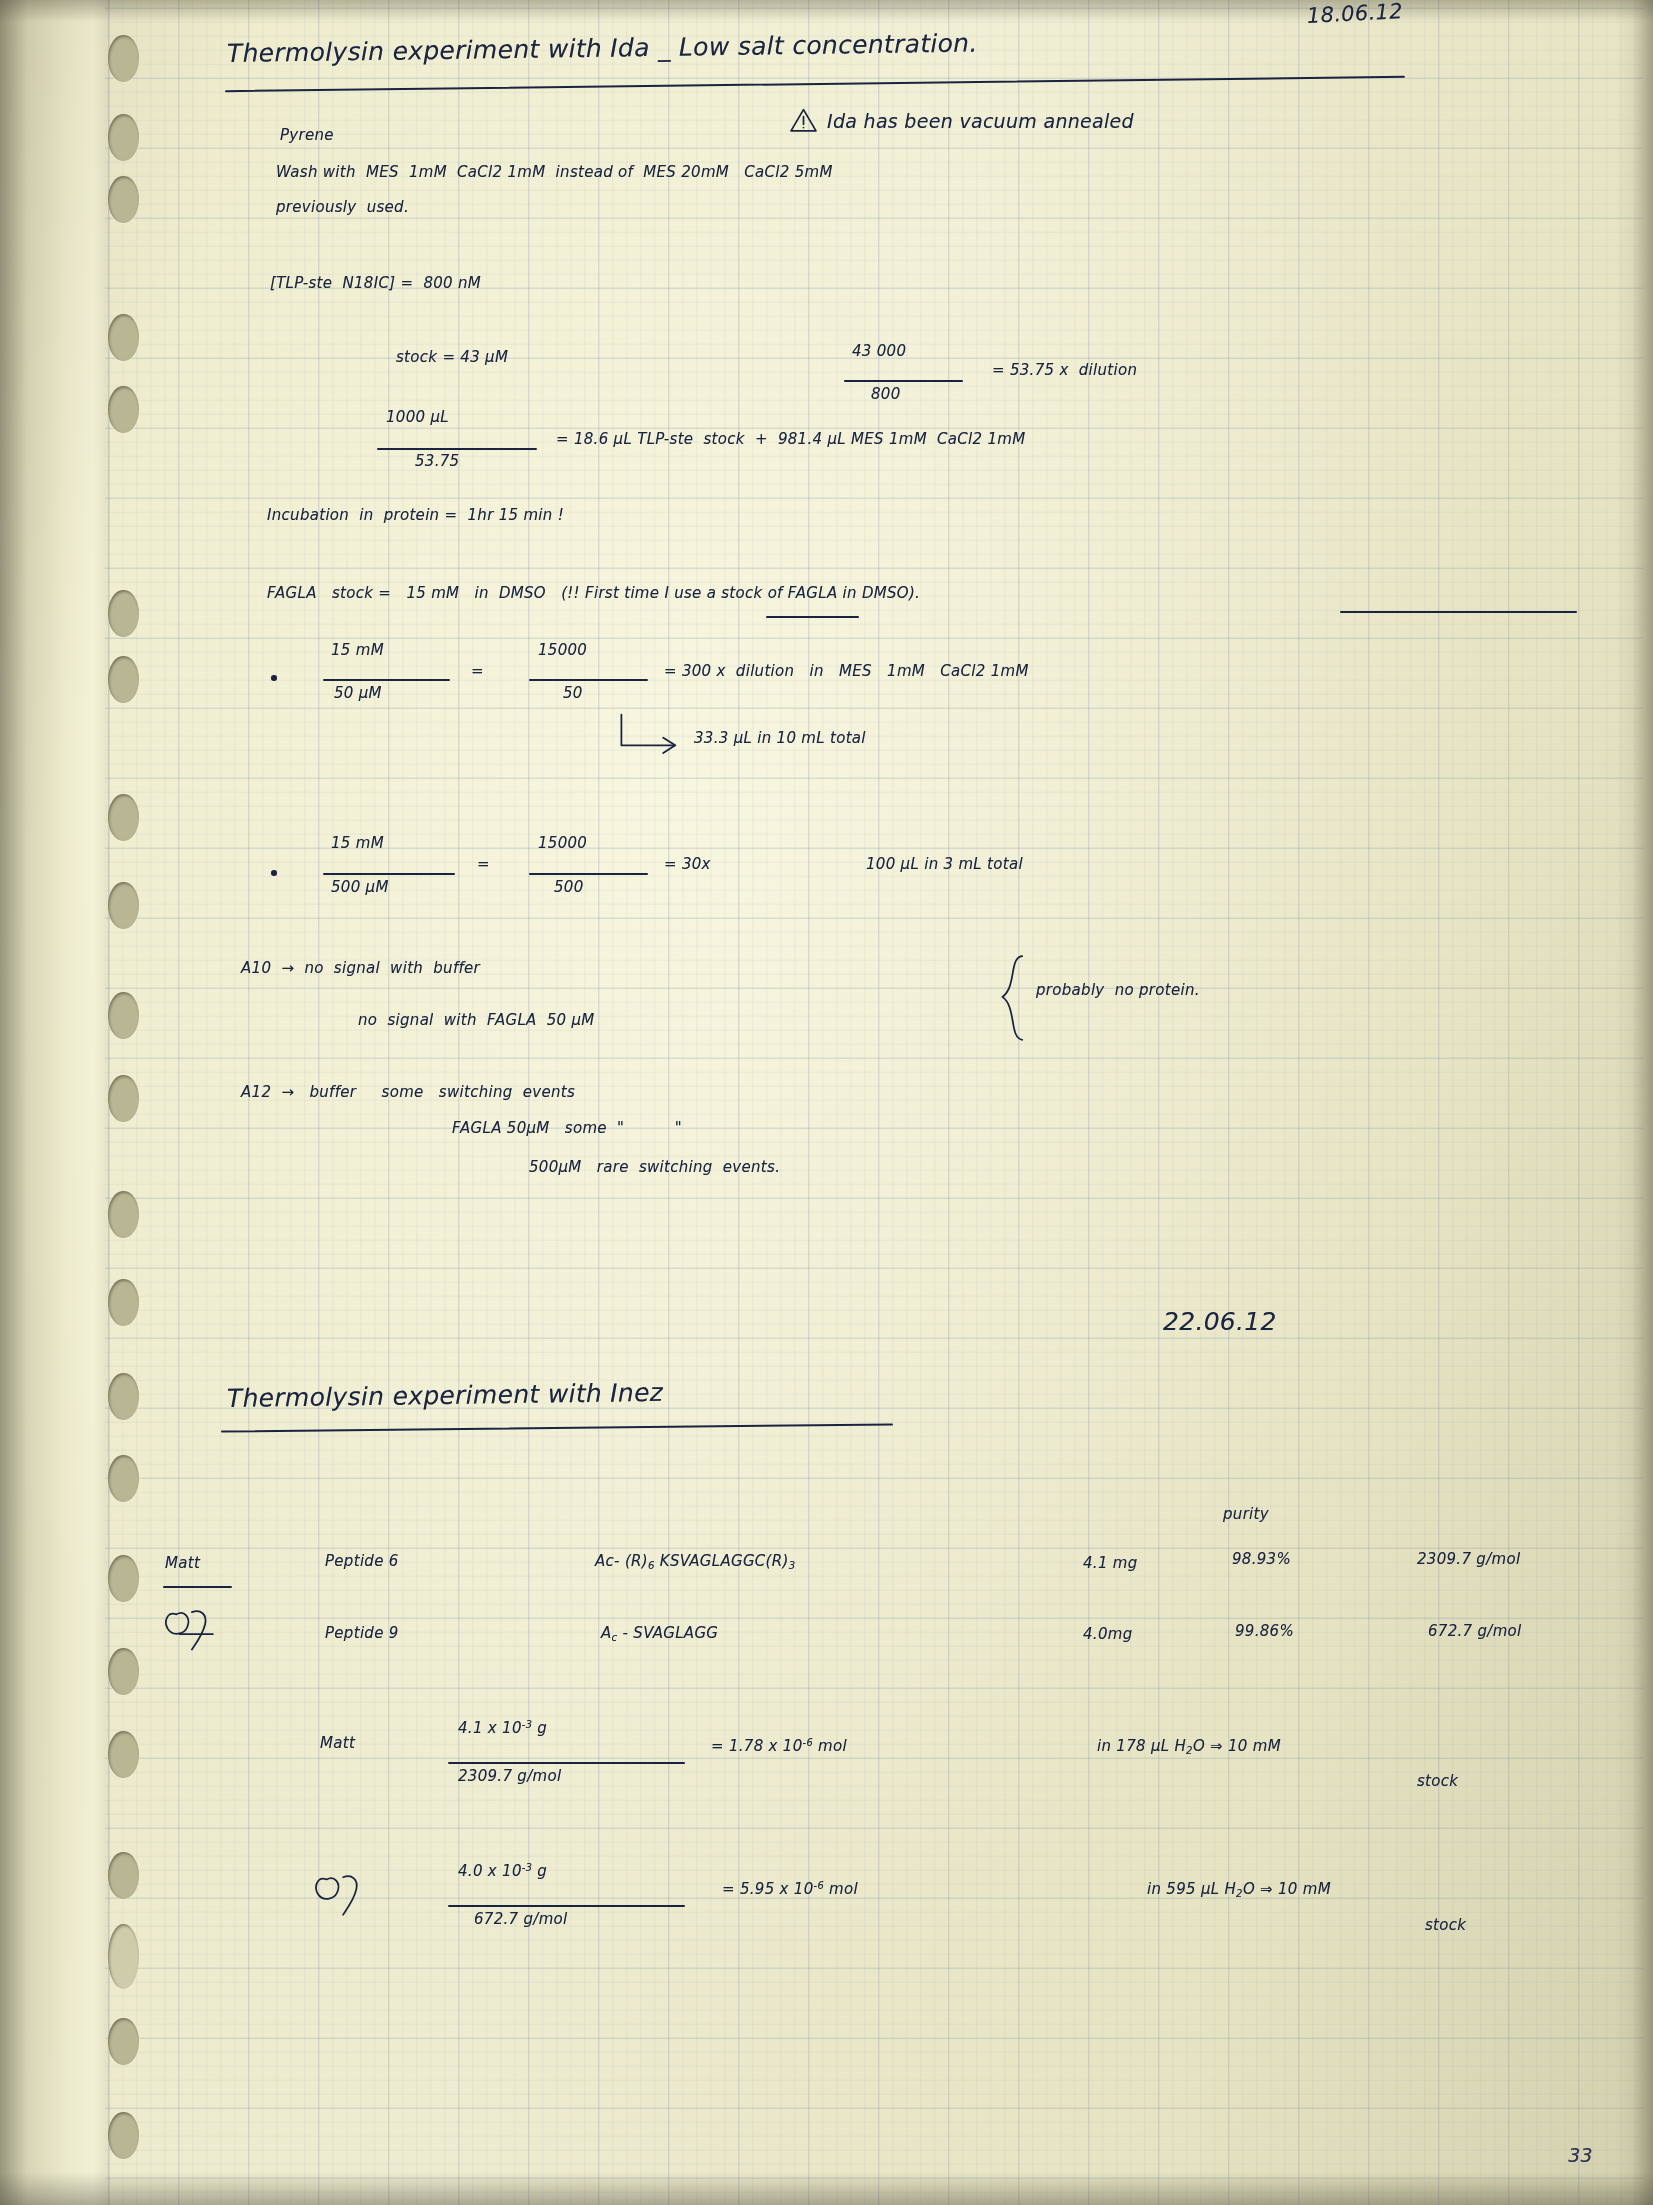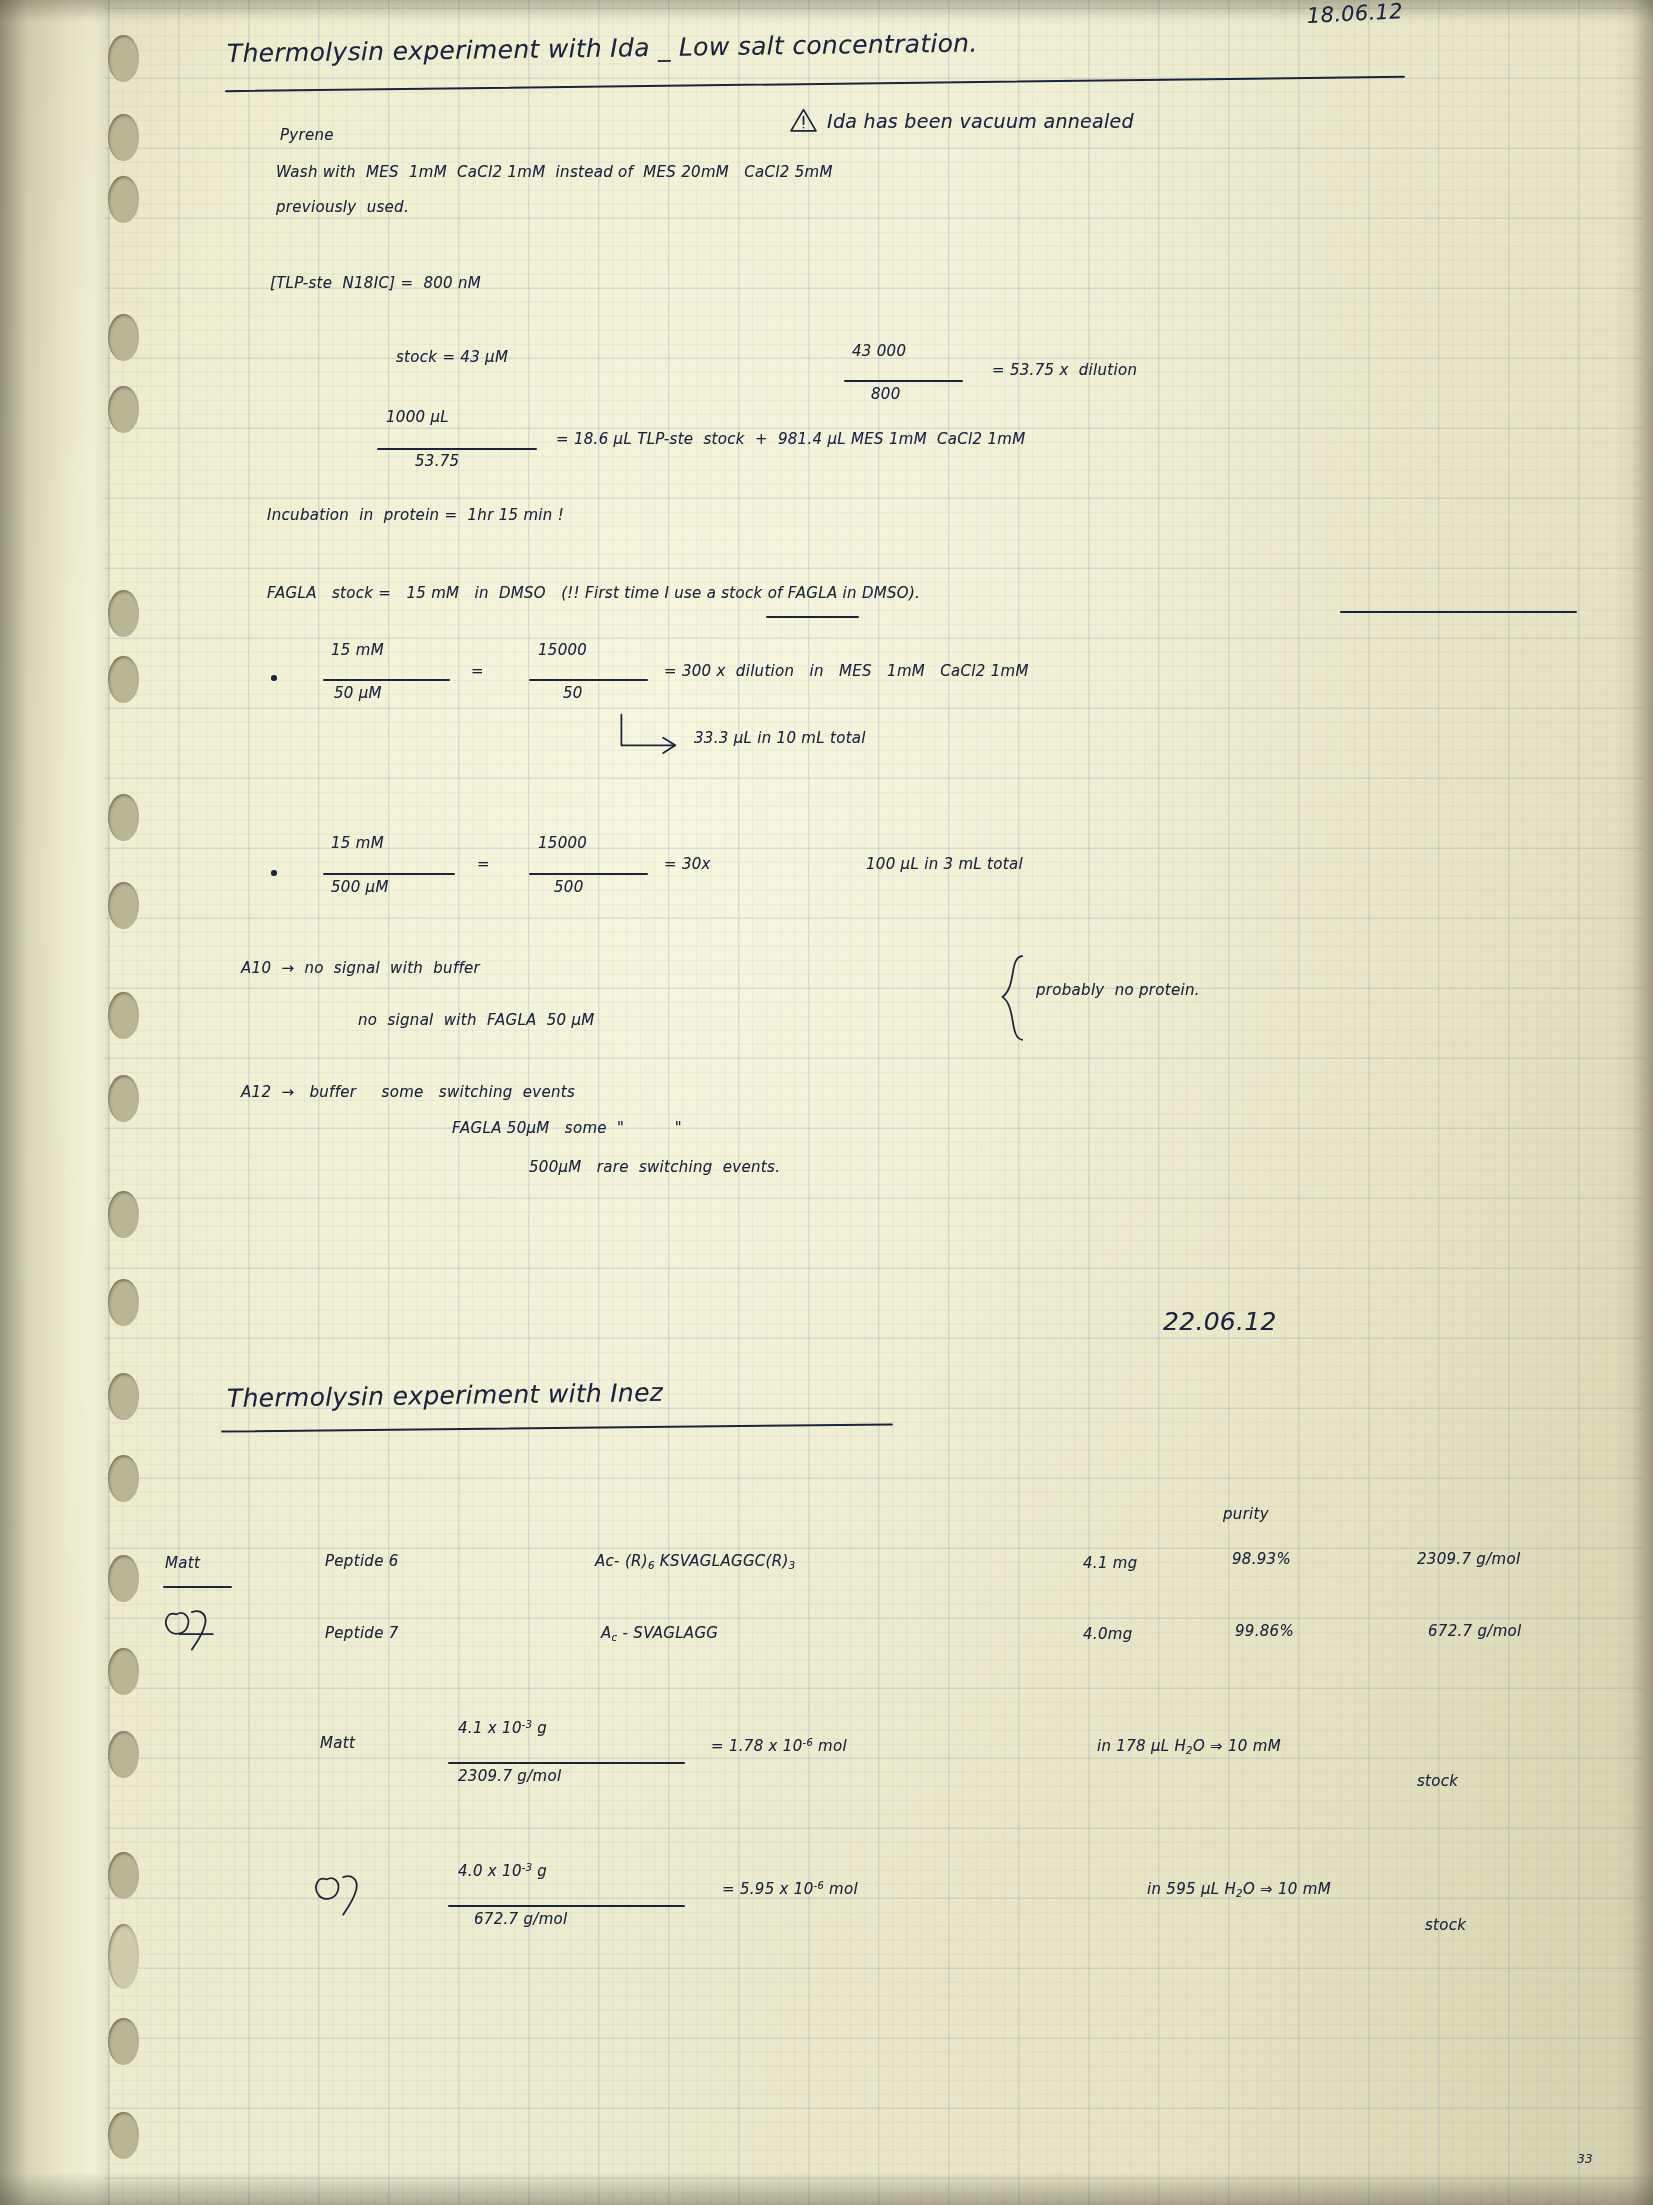--- a/index.html
+++ b/index.html
@@ -134,21 +134,21 @@
     fill: none;
     stroke: #1a2340;
     stroke-width: 3.2;
     stroke-linecap: round;
     stroke-linejoin: round;
   }
   .page-num {
     position: absolute;
     right: 61px;
     bottom: 39px;
-    font-size: 12px;
+    font-size: 19px;
     font-style: italic;
     color: #2a3152;
   }
 </style>
 </head>
 <body>
 
 <div id="page">
 
   <div id="grid"></div>
@@ -271,21 +271,21 @@
   <div class="hw s3" style="left:595px; top:1552px;">Ac- (R)<span class="sub">6</span> KSVAGLAGGC(R)<span class="sub">3</span></div>
   <div class="hw s3" style="left:1083px; top:1554px;">4.1 mg</div>
   <div class="hw s3" style="left:1232px; top:1550px;">98.93%</div>
   <div class="hw s3" style="left:1417px; top:1550px;">2309.7 g/mol</div>
 
   <svg class="ink" style="left:160px; top:1602px; width:66px; height:61px;" viewBox="0 0 120 110">
     <path d="M30 22 C14 16 6 34 14 48 C22 62 44 60 50 44 C56 28 44 14 30 22 Z"></path>
     <path d="M58 18 C74 12 86 22 82 40 C78 58 66 74 58 86"></path>
     <path d="M36 58 L96 58"></path>
   </svg>
-  <div class="hw s3" style="left:325px; top:1624px;">Peptide 7</div>
+  <div class="hw s3" style="left:325px; top:1624px;">Peptide 9</div>
   <div class="hw s3" style="left:601px; top:1624px;">A<span class="sub">c</span> - SVAGLAGG</div>
   <div class="hw s3" style="left:1083px; top:1625px;">4.0mg</div>
   <div class="hw s3" style="left:1235px; top:1622px;">99.86%</div>
   <div class="hw s3" style="left:1428px; top:1622px;">672.7 g/mol</div>
 
   <div class="hw s3" style="left:320px; top:1734px;">Matt</div>
   <div class="hw s3" style="left:458px; top:1719px;">4.1 x 10<span class="sup">-3</span> g</div>
   <div class="frac-bar" style="left:448px; top:1762px; width:237px;"></div>
   <div class="hw s3" style="left:458px; top:1767px;">2309.7 g/mol</div>
   <div class="hw s3" style="left:711px; top:1737px;">= 1.78 x 10<span class="sup">-6</span> mol</div>

